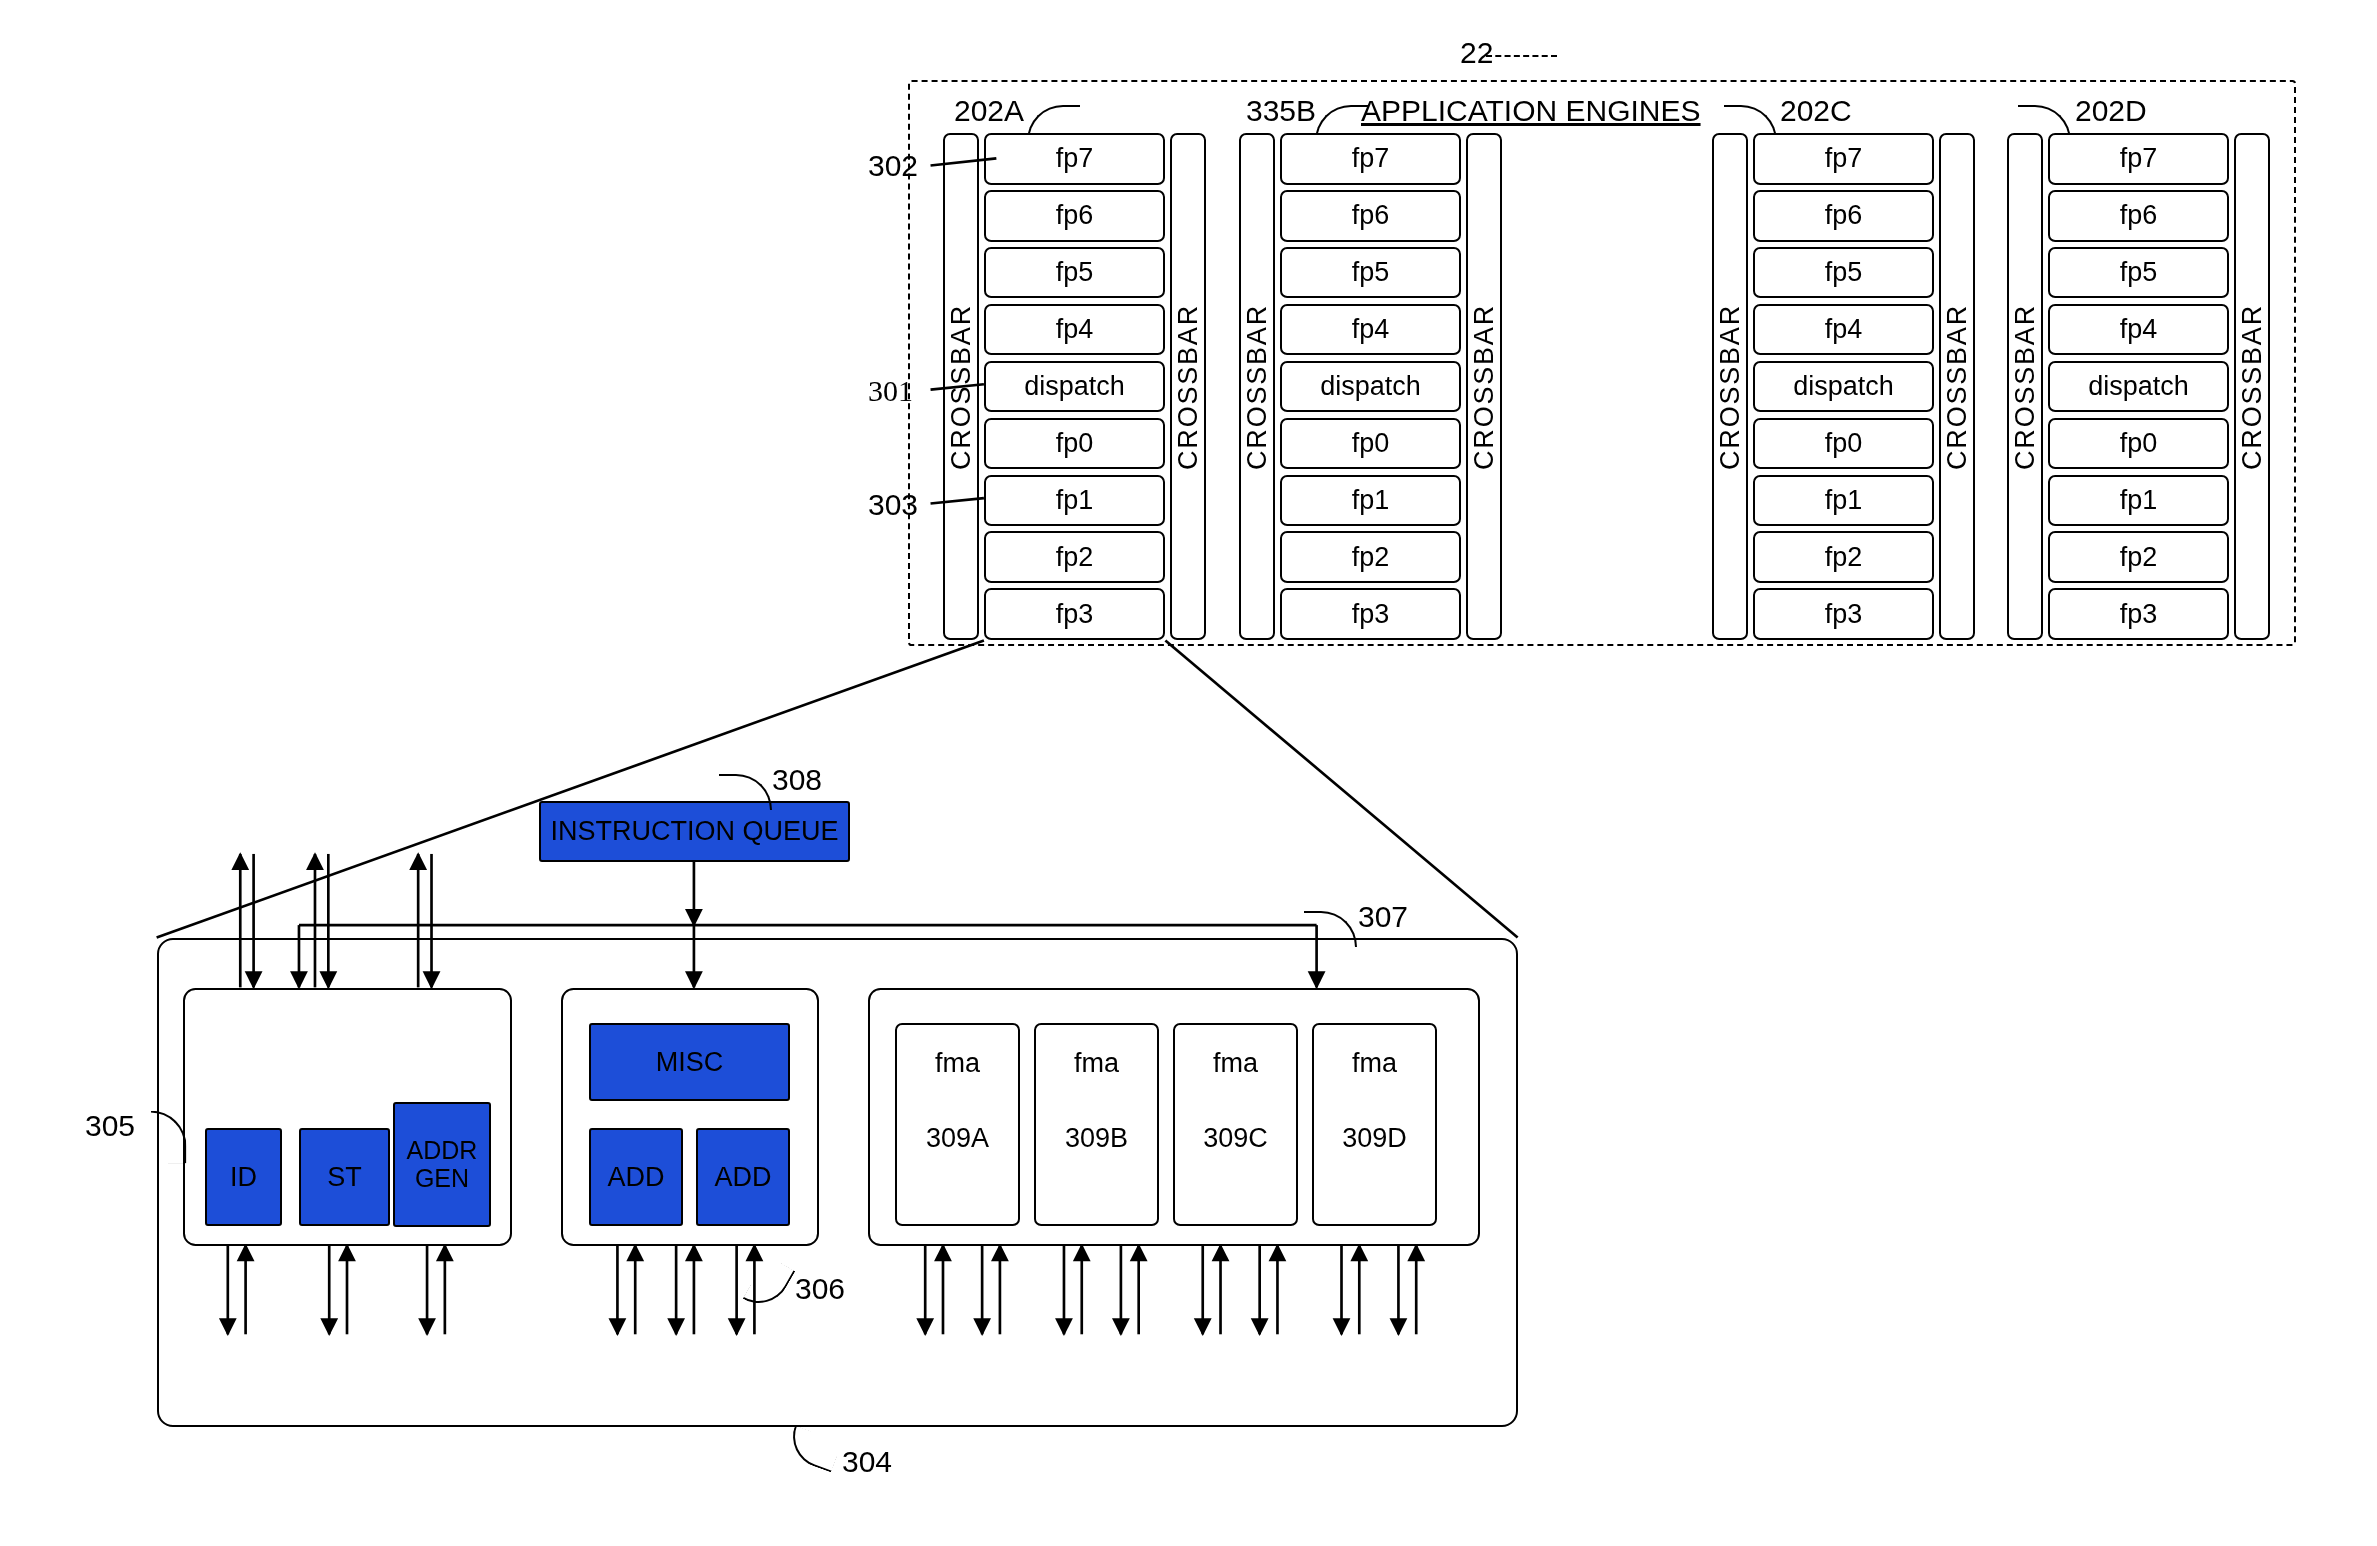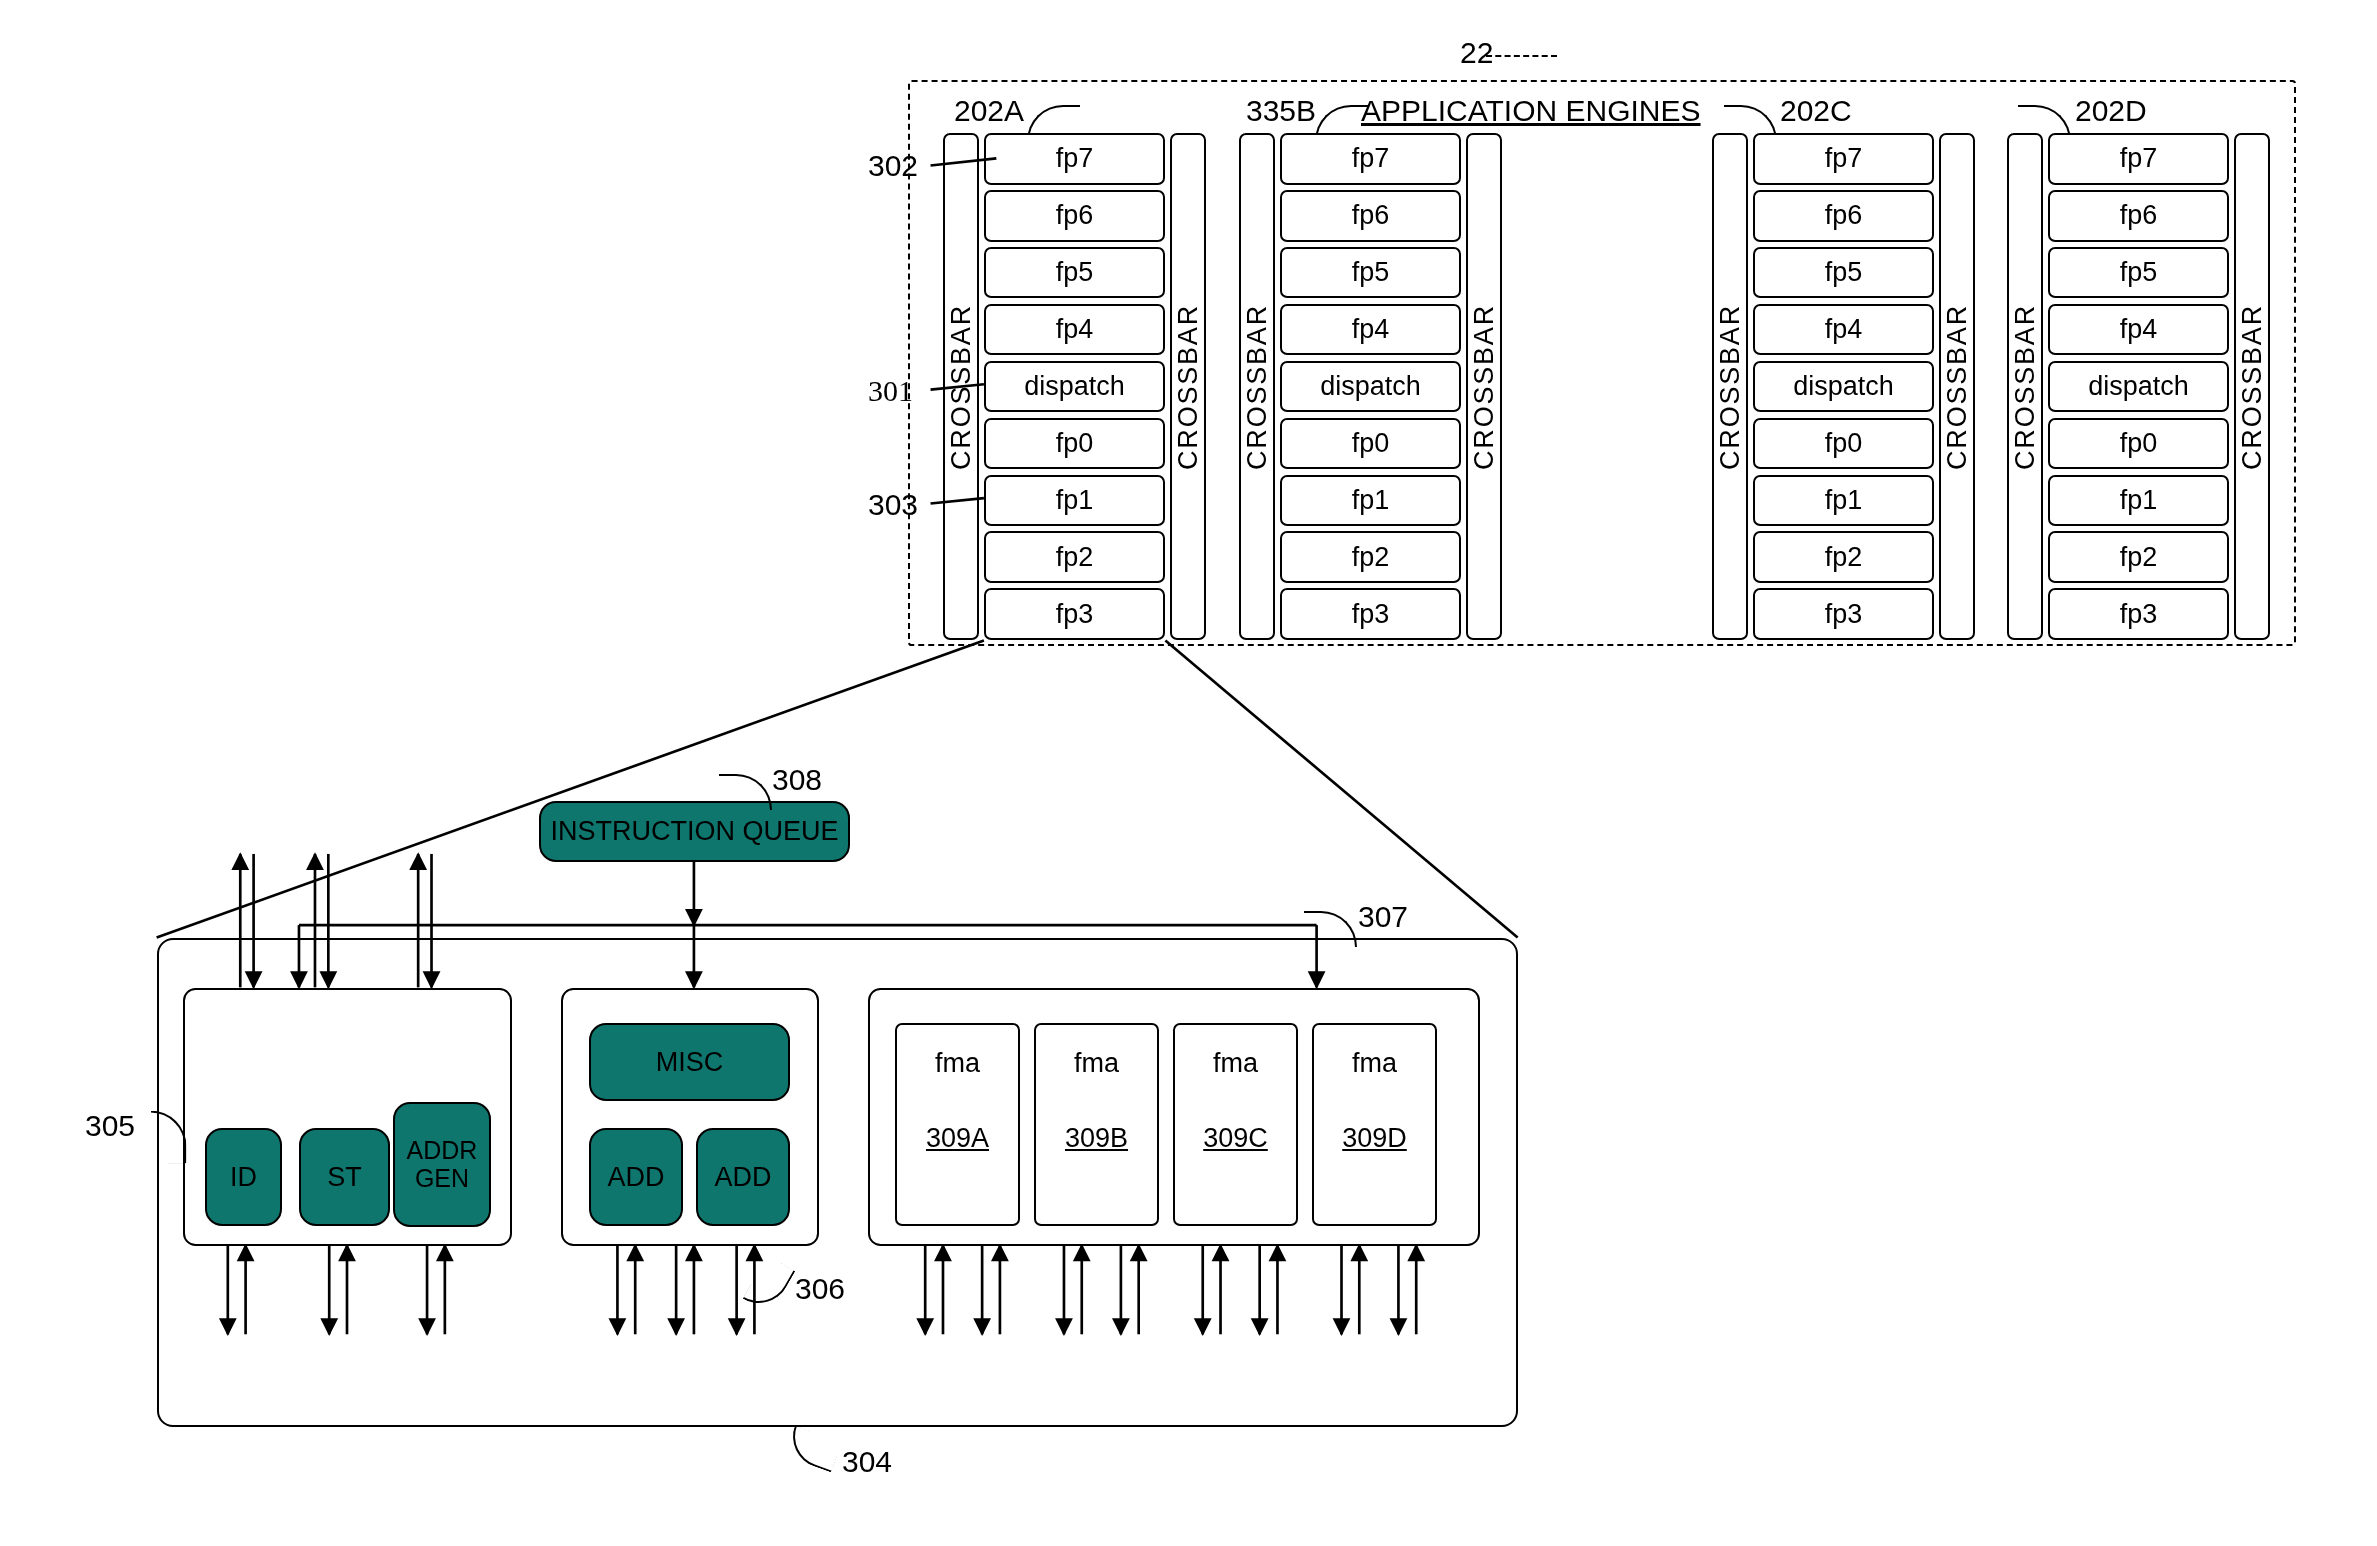--- a/index.html
+++ b/index.html
@@ -84,38 +84,38 @@
   }
   .detail-block {
     position: absolute;
     border: 2.7px solid #000;
     border-radius: 12.5px;
     background: #fff;
   }
   .small-box {
     position: absolute;
     border: 2.7px solid #000;
-    border-radius: 17px;
-    background: #0f766e;
+    border-radius: 3px;
+    background: #1d4ed8;
     display: flex;
     align-items: center;
     justify-content: center;
     font-size: 27px;
     text-align: center;
   }
   .fma-box {
     position: absolute;
     border: 2.7px solid #000;
     border-radius: 7.1px;
     background: #fff;
     text-align: center;
     padding-top: 23px;
     font-size: 27px;
   }
-  .fma-box .sub { margin-top: 44px; text-decoration: underline; font-size: 27px; }
+  .fma-box .sub { margin-top: 44px; font-size: 27px; }
 
   
   svg.overlay {
     position: absolute;
     left: 0; top: 0;
     width: 2377px;
     height: 1546px;
     pointer-events: none;
   }
 

